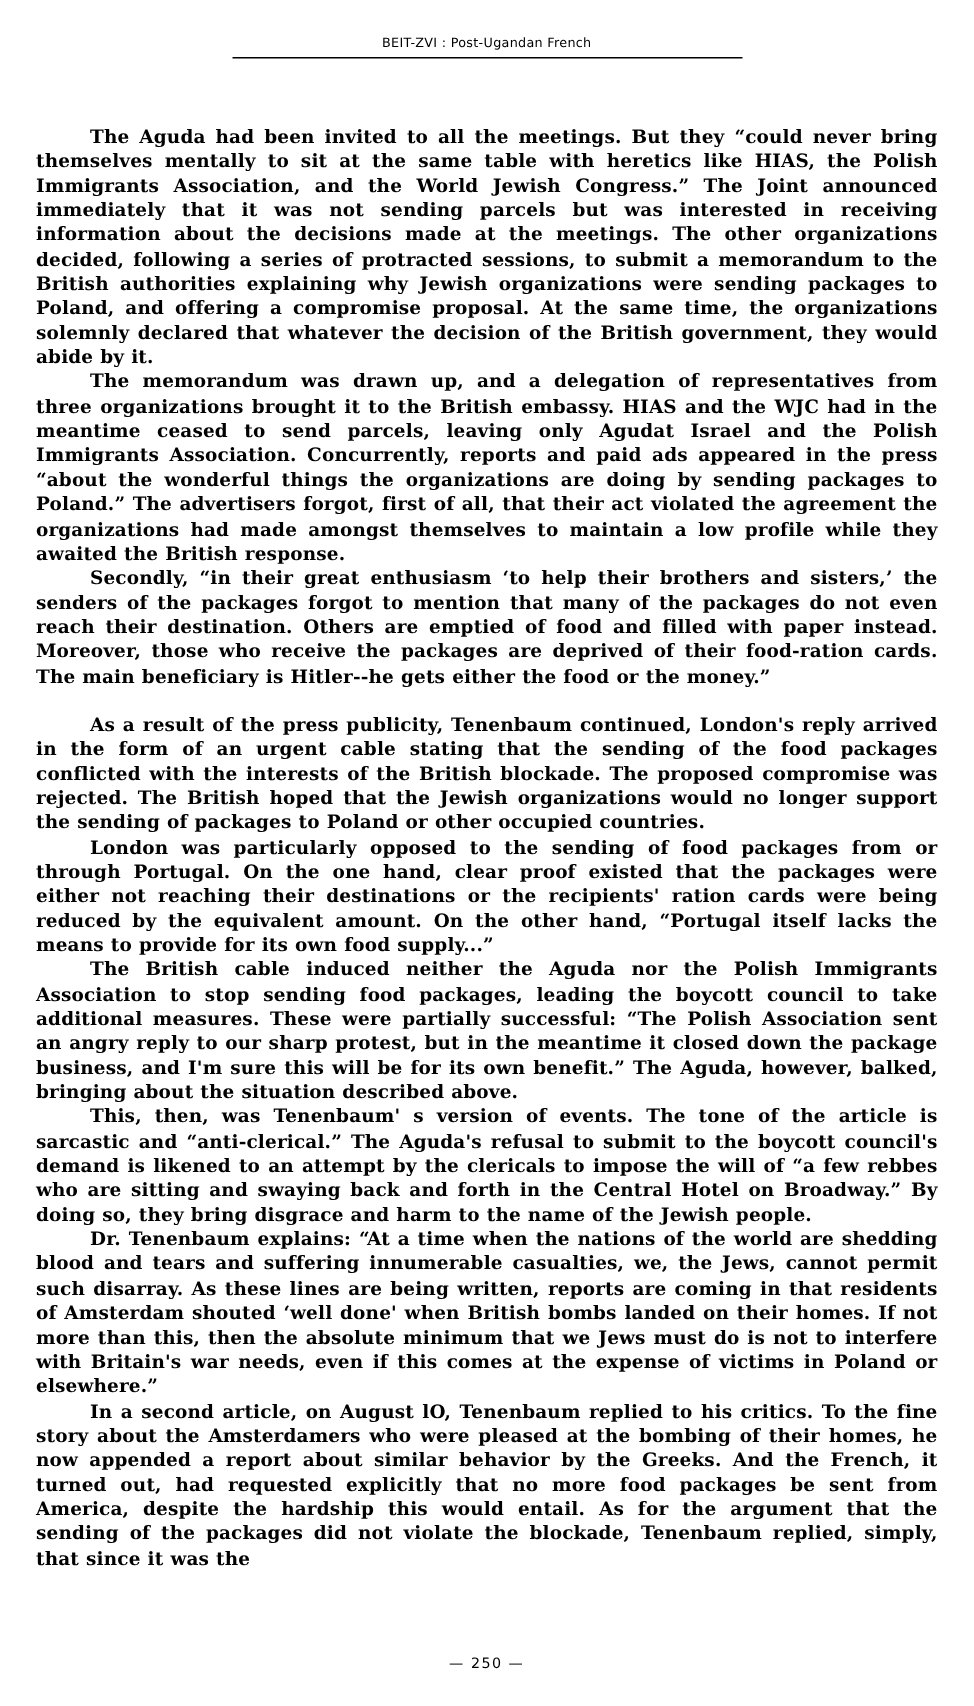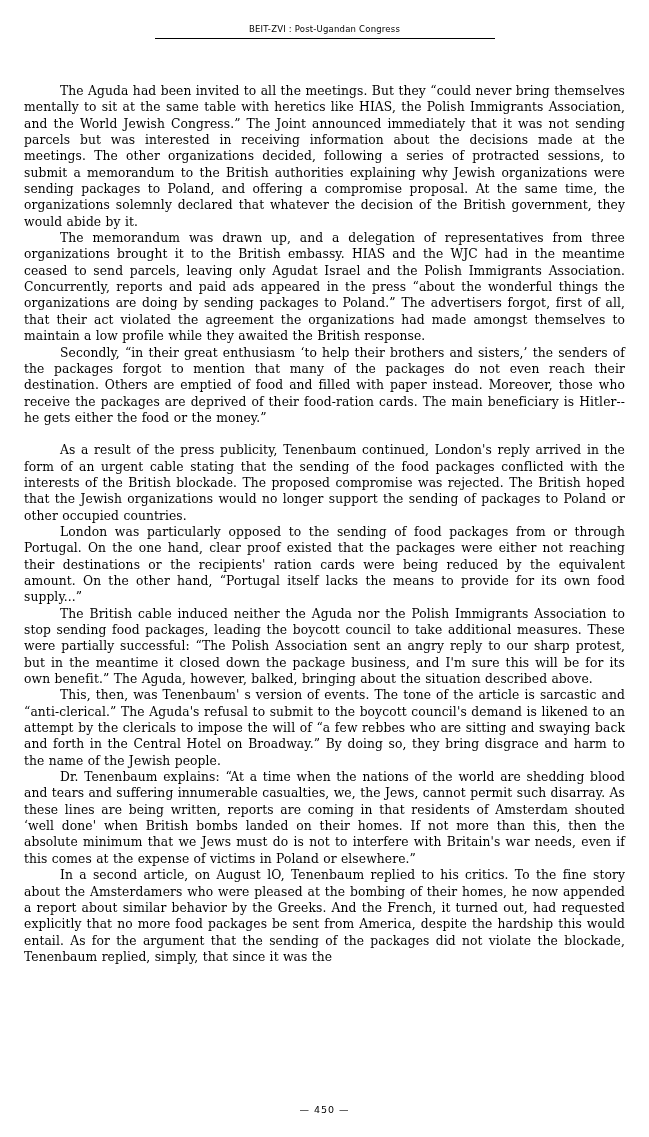--- a/index.html
+++ b/index.html
@@ -41,20 +41,21 @@
   }
   p {
     margin: 0;
     text-align: justify;
     text-justify: inter-word;
     font-size: 12.3px;
     line-height: 16.35px;
     text-indent: 36px;
     letter-spacing: 0.1px;
     word-spacing: 0.3px;
+    font-weight: bold;
   }
   p.gap-before {
     margin-top: 16px;
   }
   .footer {
     position: absolute;
     left: 0;
     right: 0;
     bottom: 22px;
     text-align: center;
@@ -62,33 +63,33 @@
     font-size: 9.5px;
     letter-spacing: 1px;
   }
 </style>
 </head>
 <body>
 
 <div class="page">
 
   <div class="header">
-    <div>BEIT-ZVI : Post-Ugandan Congress</div>
+    <div>BEIT-ZVI : Post-Ugandan French</div>
     <div class="header-rule"></div>
   </div>
 
   <div class="body-block">
     <p>The Aguda had been invited to all the meetings. But they “could never  bring themselves  mentally  to sit  at  the  same  table  with  heretics  like  HIAS,  the  Polish Immigrants   Association,   and   the   World   Jewish   Congress.”   The   Joint   announced immediately    that    it    was    not    sending    parcels    but    was    interested    in    receiving information   about   the   decisions   made   at   the   meetings.   The   other   organizations decided,   following   a   series   of   protracted   sessions,   to   submit   a   memorandum   to   the British   authorities   explaining   why   Jewish   organizations   were   sending   packages   to Poland,   and   offering   a   compromise   proposal.   At   the   same   time,   the   organizations solemnly   declared   that   whatever   the   decision   of   the   British   government,   they   would abide by it.</p>
     <p>The memorandum was drawn up,  and  a  delegation  of  representatives  from  three organizations   brought   it   to   the   British   embassy.   HIAS   and   the   WJC   had   in   the meantime   ceased   to   send   parcels,   leaving   only   Agudat   Israel   and   the   Polish Immigrants   Association.   Concurrently,   reports   and   paid   ads   appeared   in   the   press “about   the   wonderful   things   the   organizations   are   doing   by   sending   packages   to Poland.”   The   advertisers   forgot,   first   of   all,   that   their   act   violated   the   agreement   the organizations   had   made   amongst   themselves   to   maintain   a   low   profile   while   they awaited the British response.</p>
     <p>Secondly,   “in   their   great   enthusiasm   ‘to   help   their   brothers   and   sisters,’   the senders of the packages forgot to mention that  many  of  the  packages  do  not  even  reach their  destination.  Others  are  emptied  of  food  and  filled  with  paper  instead.  Moreover, those  who  receive  the  packages  are  deprived  of  their  food-ration  cards.  The  main beneficiary is Hitler--he gets either the food or the money.”</p>
     <p class="gap-before">As  a  result   of   the   press   publicity,   Tenenbaum   continued,   London's   reply   arrived in the form of an urgent cable  stating  that  the  sending  of  the  food  packages  conflicted with  the  interests  of  the  British  blockade.  The  proposed  compromise  was  rejected.  The British  hoped  that  the  Jewish  organizations  would  no  longer  support  the  sending  of packages to Poland or other occupied countries.</p>
     <p>London was particularly opposed to the sending of food  packages  from  or  through Portugal.   On   the   one   hand,   clear   proof   existed   that   the   packages   were   either   not reaching  their  destinations  or  the  recipients'  ration  cards  were  being  reduced  by  the equivalent amount. On the other hand,  “Portugal  itself  lacks  the  means  to  provide  for its own food supply...”</p>
     <p>The   British   cable   induced   neither   the   Aguda   nor   the   Polish   Immigrants Association   to   stop   sending   food   packages,   leading   the   boycott   council   to   take additional measures. These were partially successful: “The  Polish  Association  sent  an angry  reply  to  our  sharp  protest,  but  in  the  meantime  it  closed  down  the  package business,  and  I'm  sure  this  will  be  for  its  own  benefit.”  The  Aguda,  however,  balked, bringing about the situation described above.</p>
     <p>This, then, was Tenenbaum' s version of events. The tone of the article   is   sarcastic and  “anti-clerical.”  The  Aguda's  refusal  to  submit  to  the  boycott  council's  demand   is likened to an attempt by the clericals to impose the will of “a few rebbes who  are  sitting and swaying back and forth in the Central Hotel on Broadway.” By doing  so,  they  bring disgrace and harm to the name of the Jewish people.</p>
     <p>Dr. Tenenbaum explains: “At  a  time  when  the  nations  of  the  world  are  shedding blood  and  tears  and  suffering  innumerable  casualties,  we,  the  Jews,  cannot  permit such disarray. As these lines are being written, reports are coming in  that  residents  of Amsterdam shouted ‘well done' when British bombs landed on their homes. If not  more than  this,  then  the  absolute  minimum  that  we  Jews  must  do  is  not  to  interfere  with Britain's  war  needs,  even  if  this  comes  at  the  expense  of  victims  in  Poland  or elsewhere.”</p>
     <p>In  a  second  article,  on  August  lO,  Tenenbaum  replied  to  his  critics.  To  the  fine story about the Amsterdamers who were pleased at the bombing of their homes,  he  now appended a report about similar behavior by the Greeks. And the French,  it  turned  out, had  requested  explicitly  that  no  more  food  packages  be  sent  from  America,  despite  the hardship  this  would  entail.  As  for  the  argument  that  the  sending  of  the  packages  did not violate the blockade, Tenenbaum replied, simply, that since it was the</p>
   </div>
 
   <div class="footer">
-    <span>—   450   —</span>
+    <span>—   250   —</span>
   </div>
 
 </div>
 
 </body></html>

